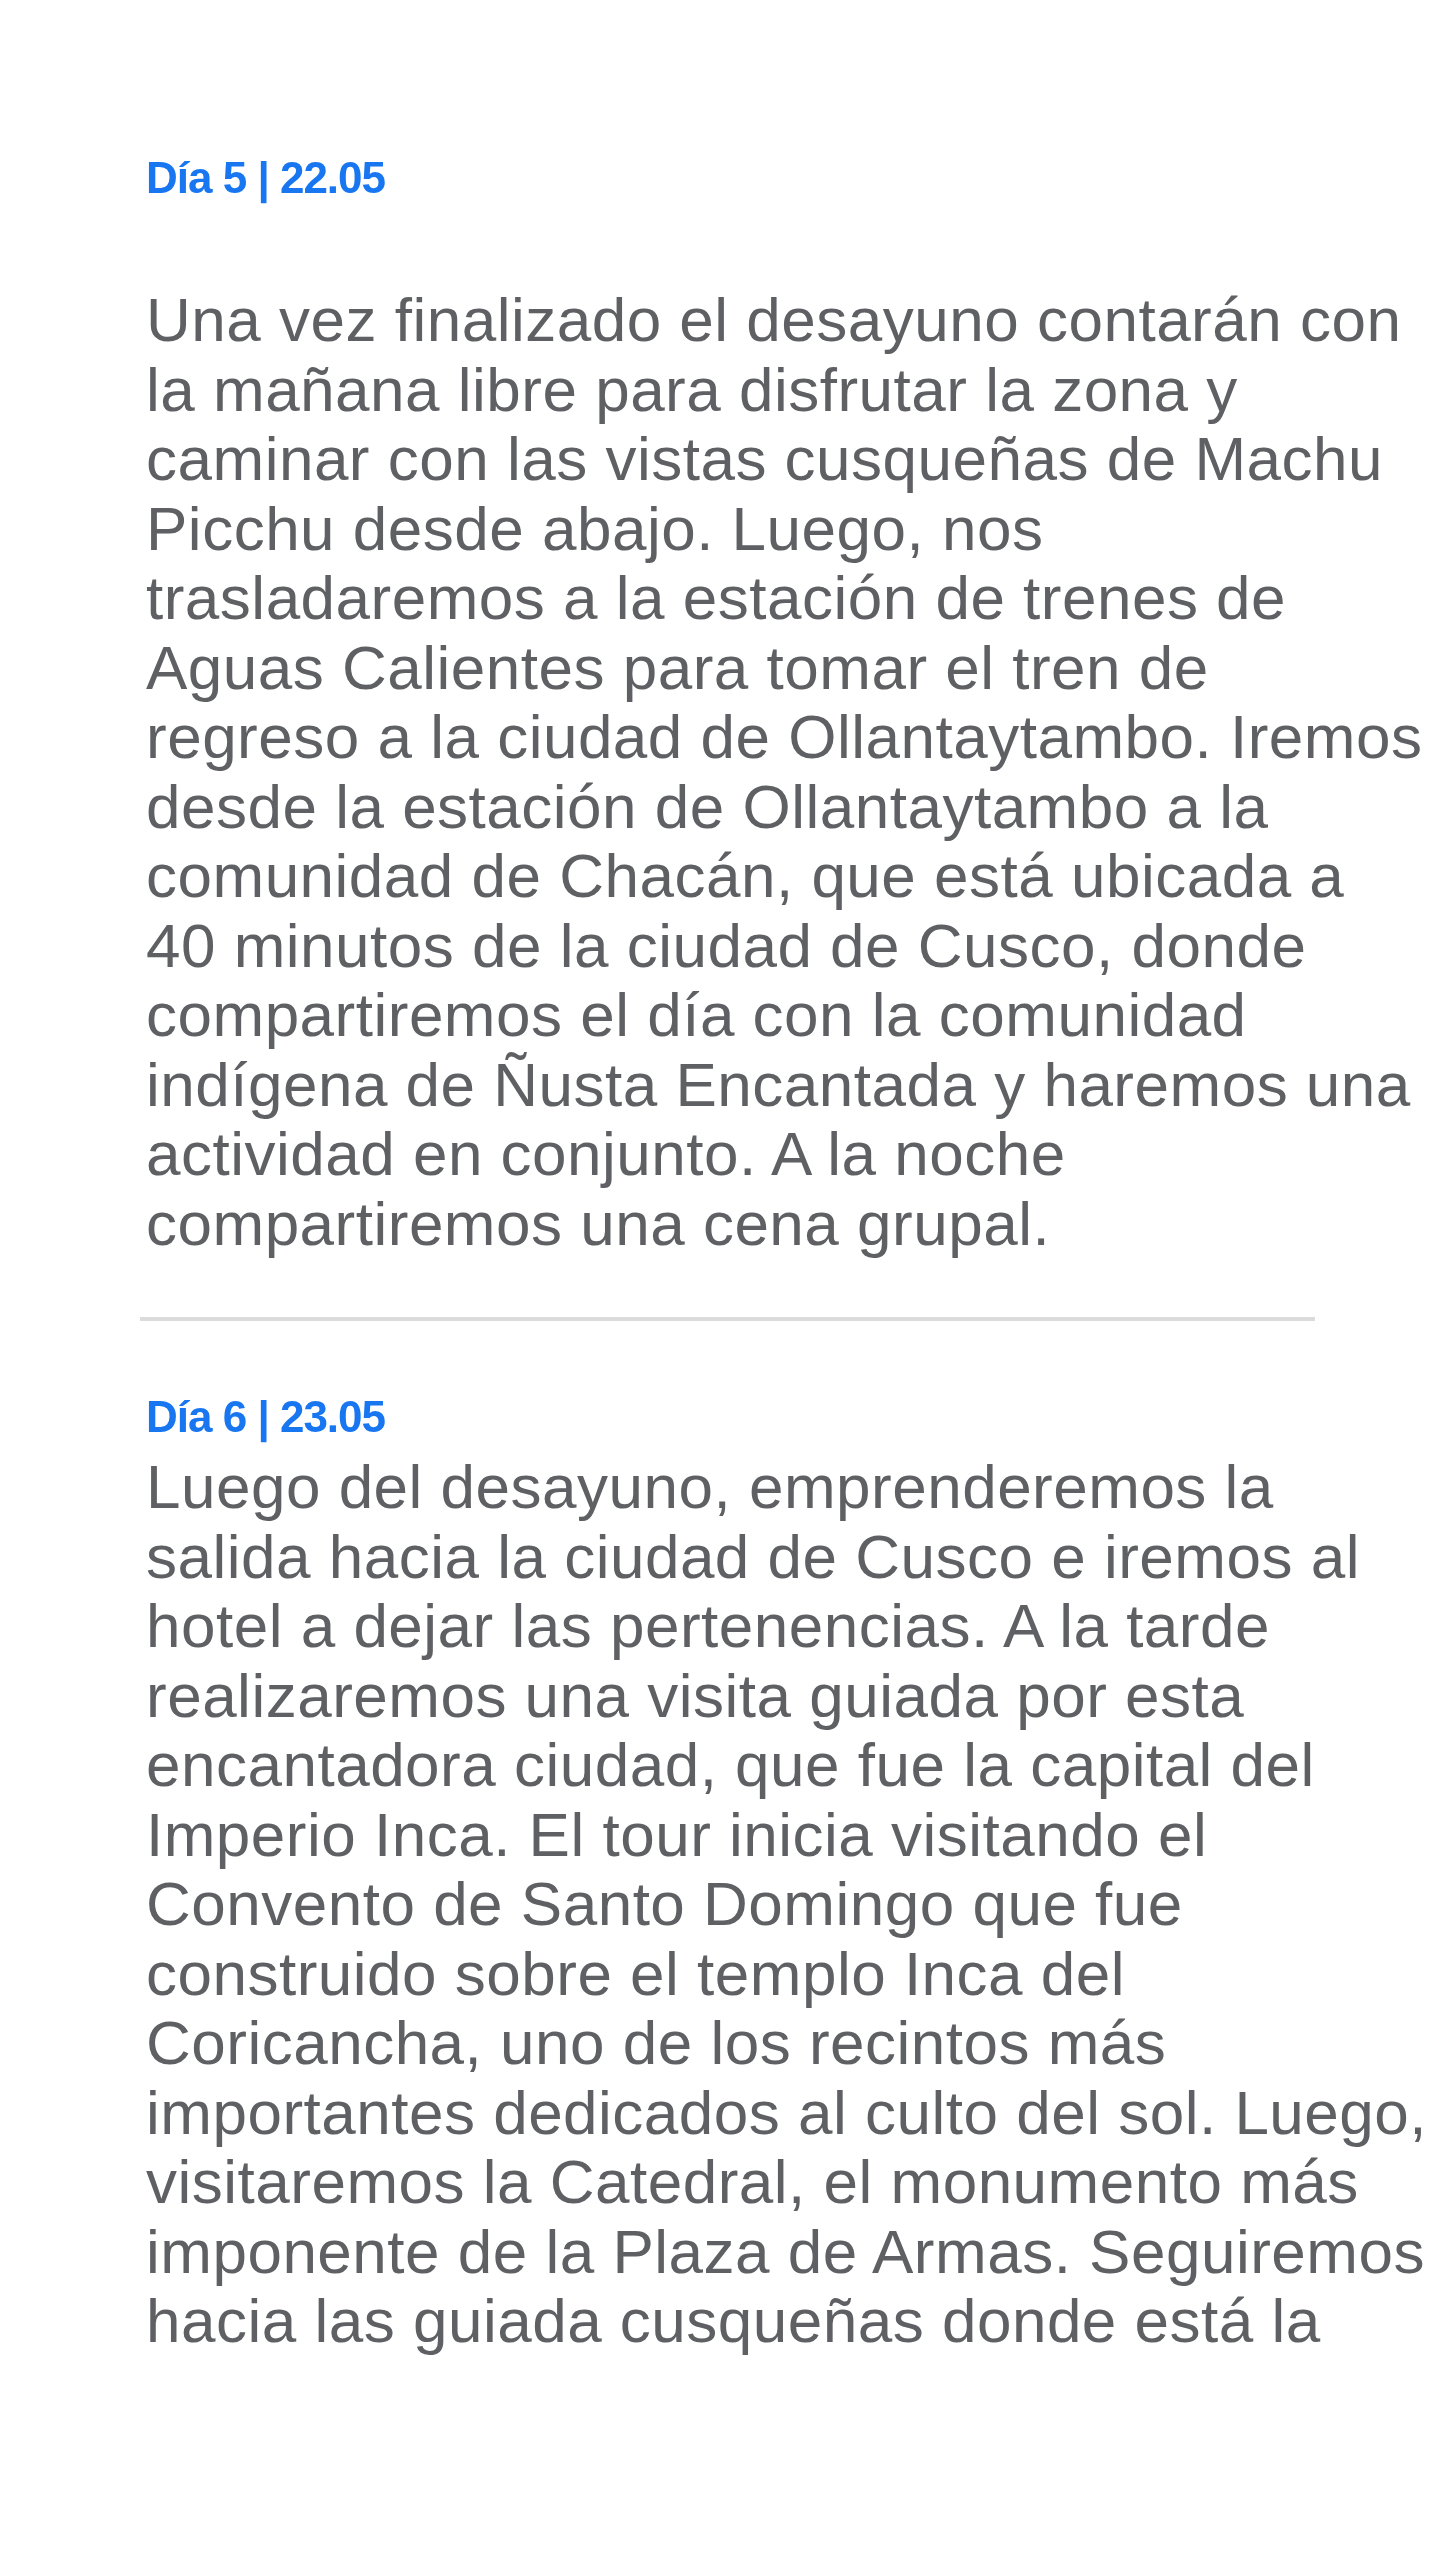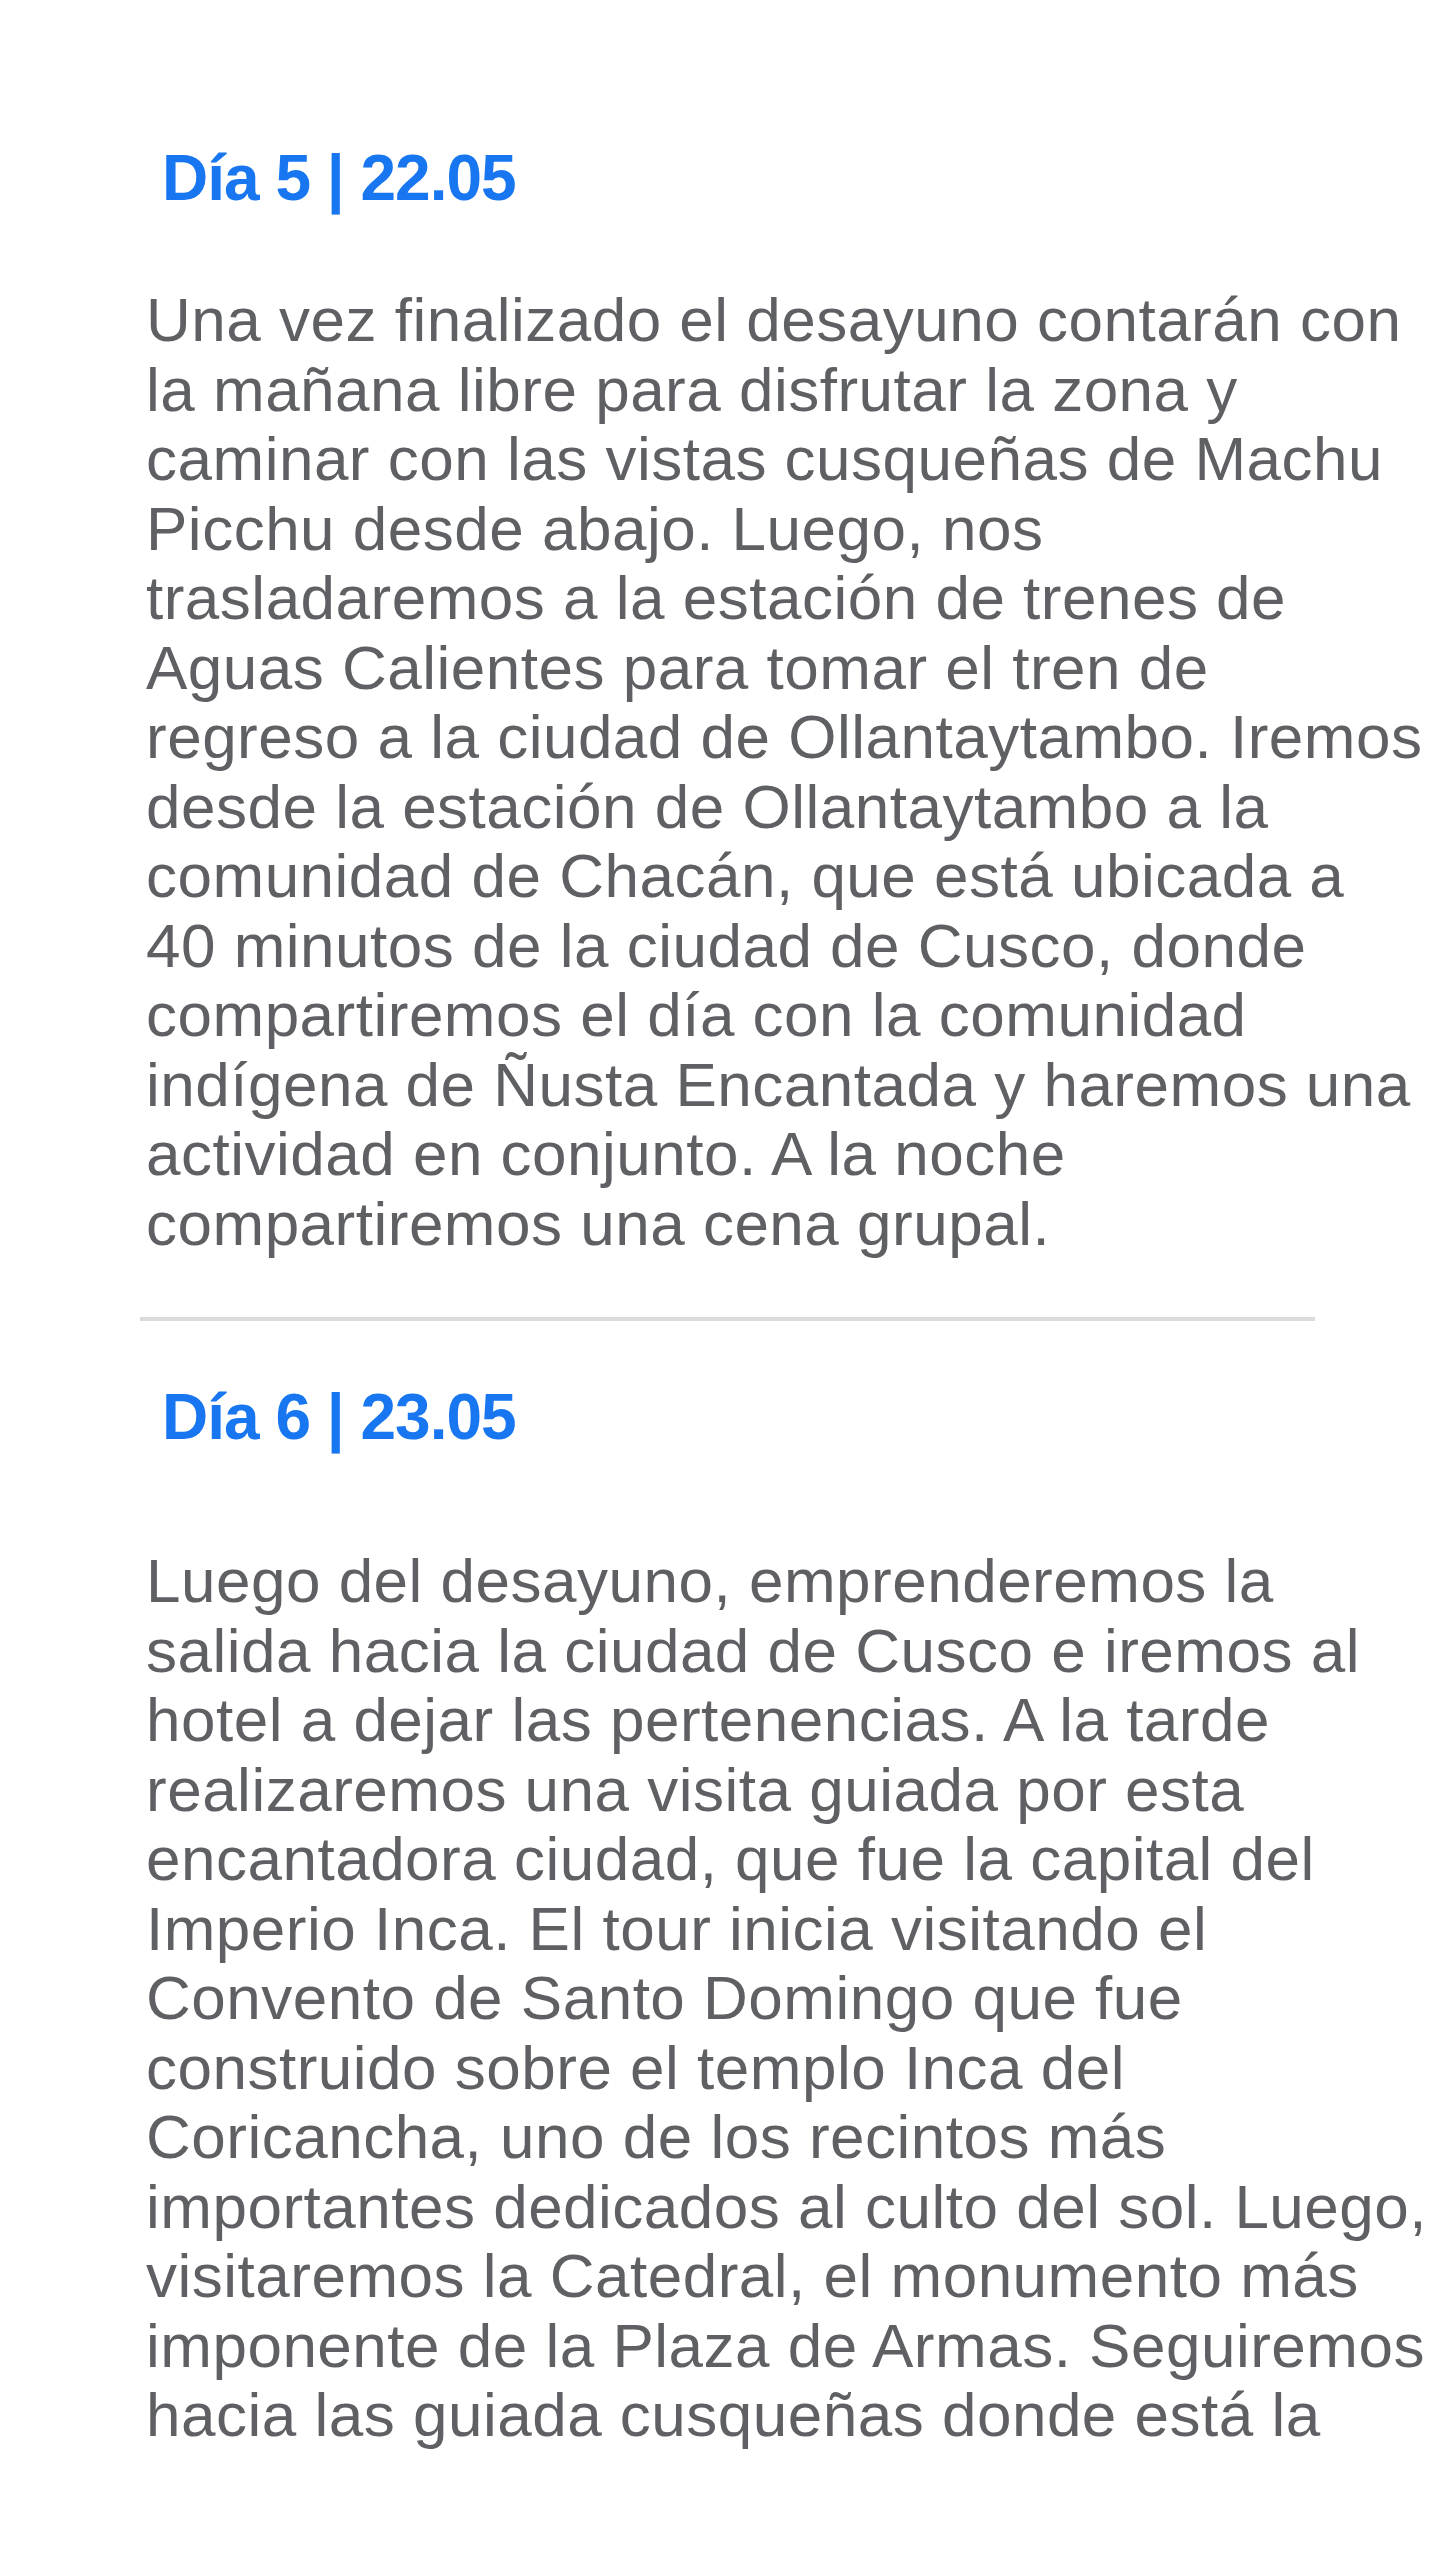--- a/index.html
+++ b/index.html
@@ -18,40 +18,40 @@
     height: 2560px;
     background: var(--page-bg);
     overflow: hidden;
     font-family: "Liberation Sans", sans-serif;
   }
   .content {
     padding-left: 146px;
     padding-right: 120px;
   }
   .day-heading {
-    margin: 16px;
+    margin: 0;
     font-family: "Liberation Sans", "DejaVu Sans", sans-serif;
     font-weight: 700;
-    font-size: 64px;
+    font-size: 44px;
     line-height: 70px;
     letter-spacing: -1px;
     color: var(--accent);
   }
   .heading-1 { margin-top: 143px; }
   .heading-2 { margin-top: 61px; }
   .para {
     font-family: "Liberation Sans", "DejaVu Sans", sans-serif;
     font-weight: 400;
     font-size: 62px;
     line-height: 69.5px;
     letter-spacing: 0.5px;
     color: var(--body-text);
   }
   .para-1 { margin-top: 72px; }
-  .para-2 { margin-top: 94px; }
+  .para-2 { }
   .para .line {
     white-space: pre;
   }
   .divider {
     border: none;
     height: 4px;
     width: 1175px;
     background: var(--divider);
     margin: 59px 0 0 -6px;
   }

